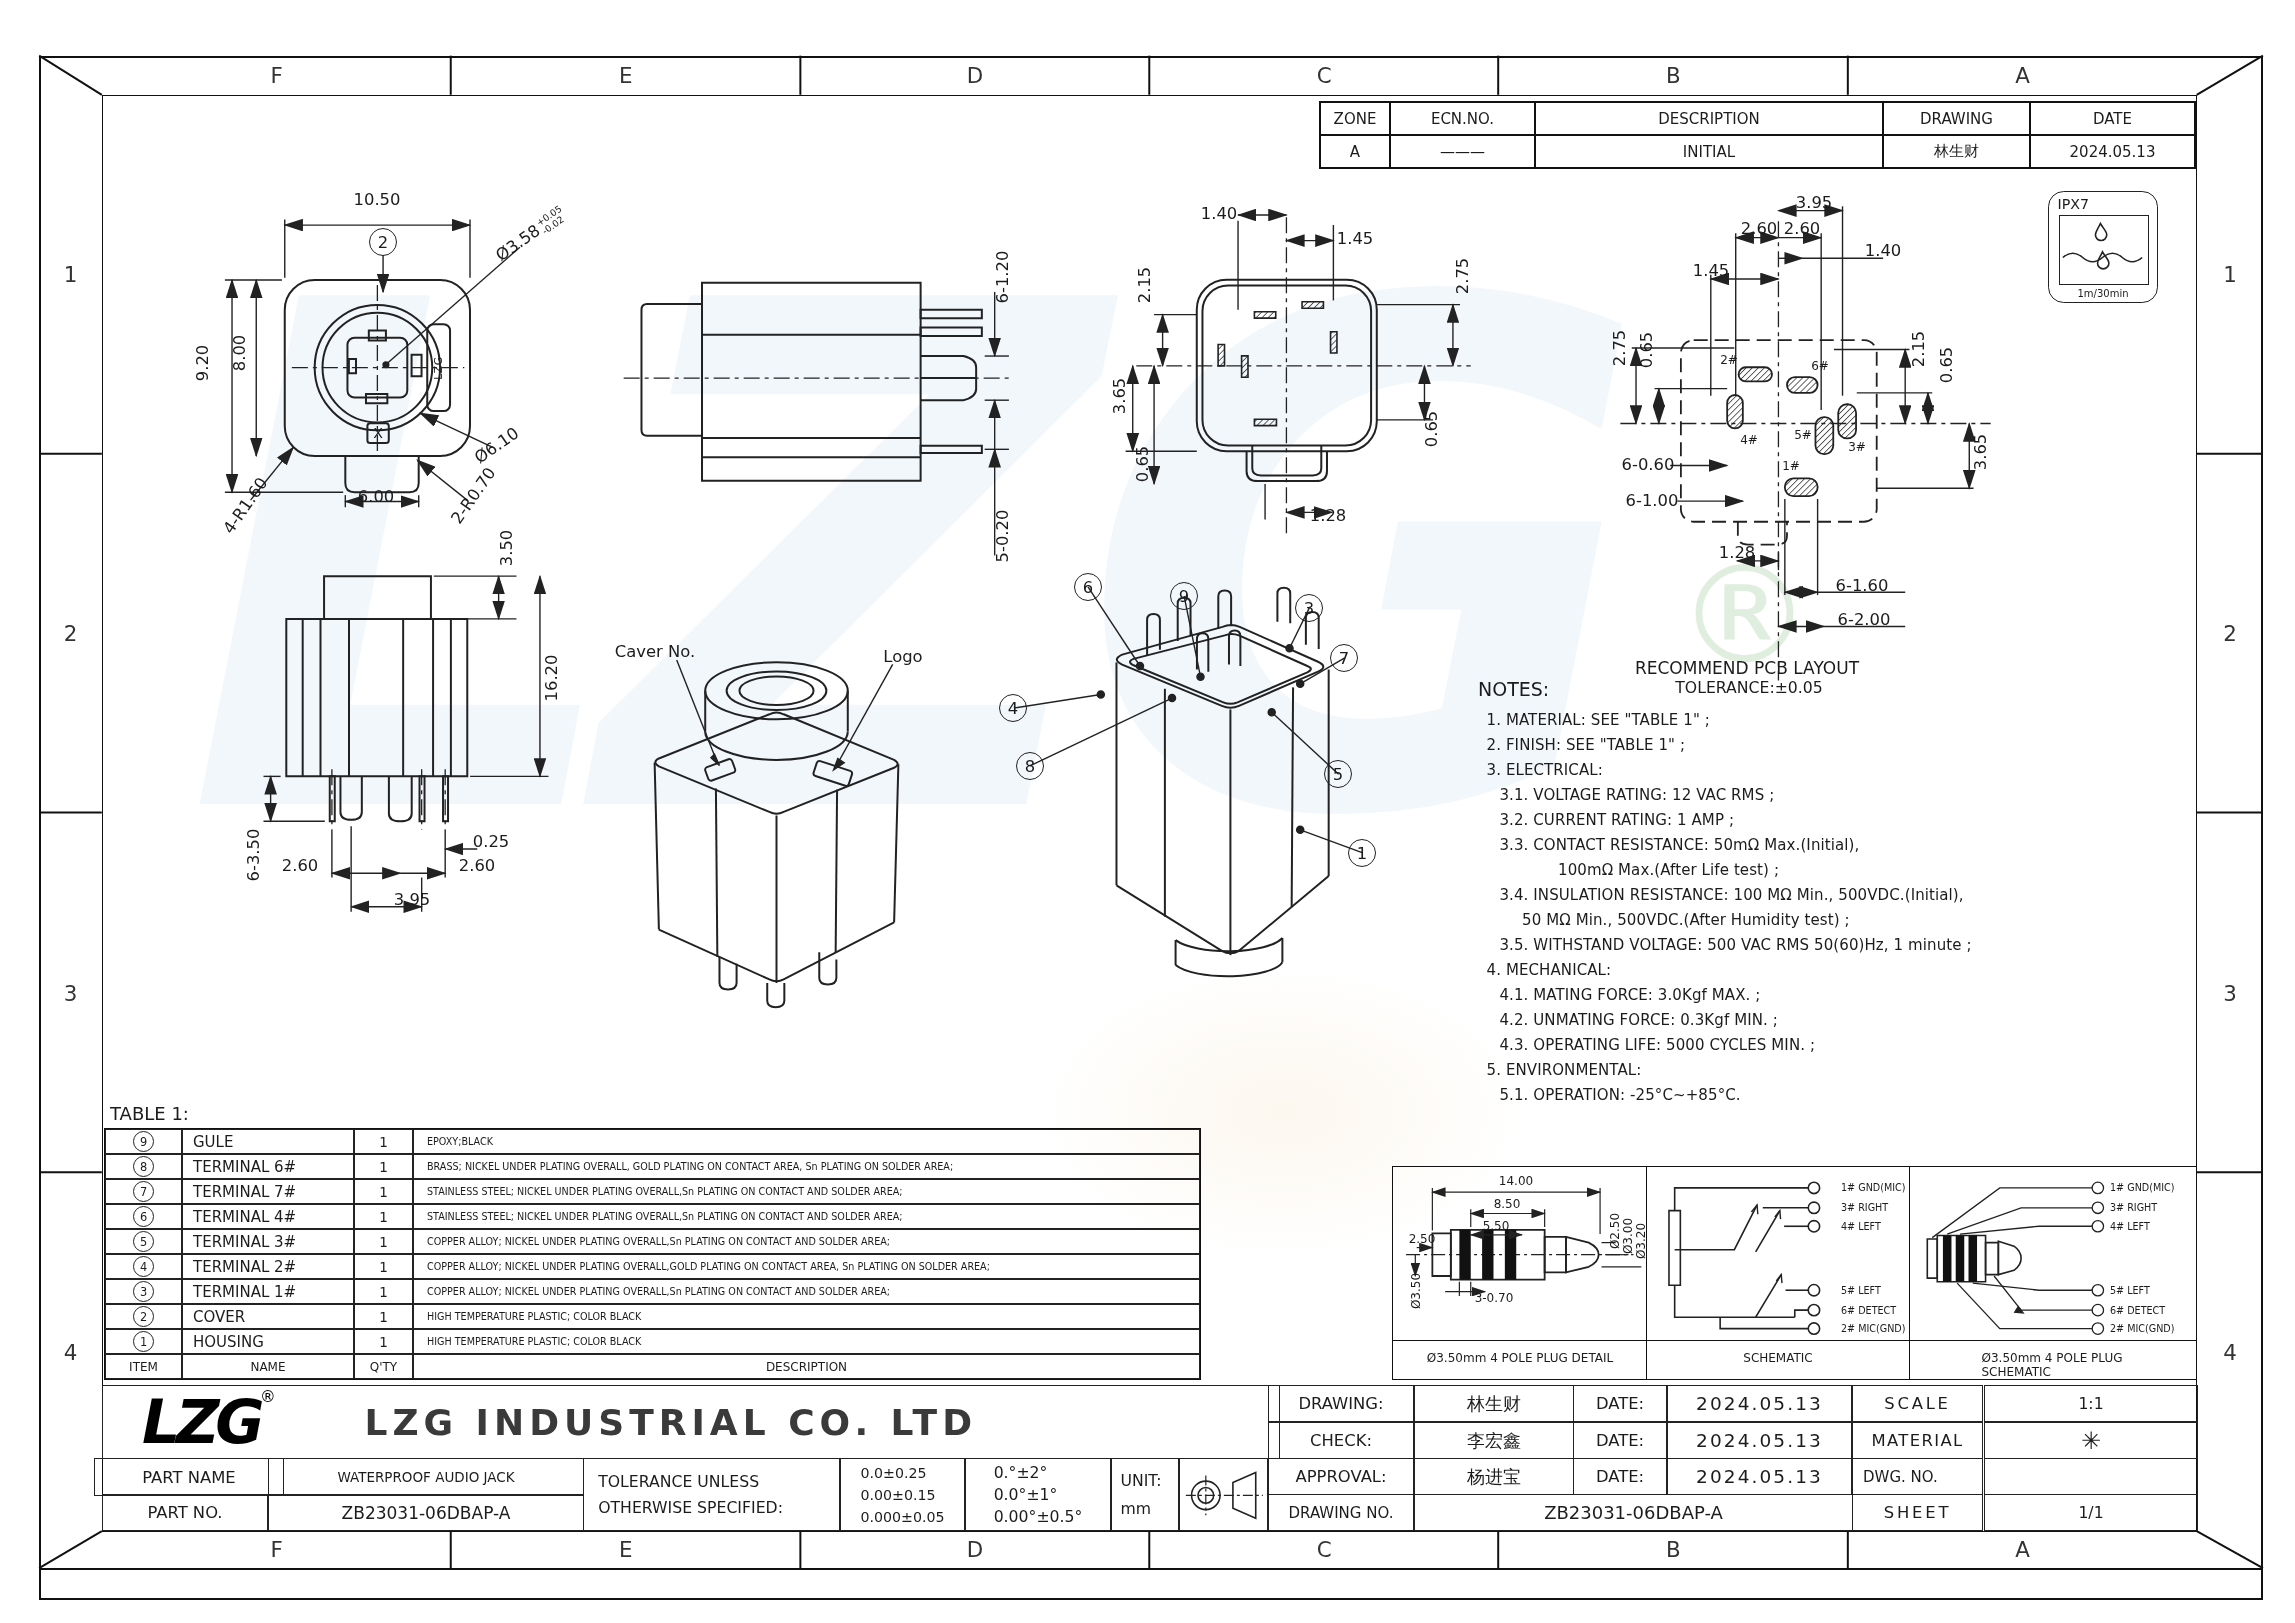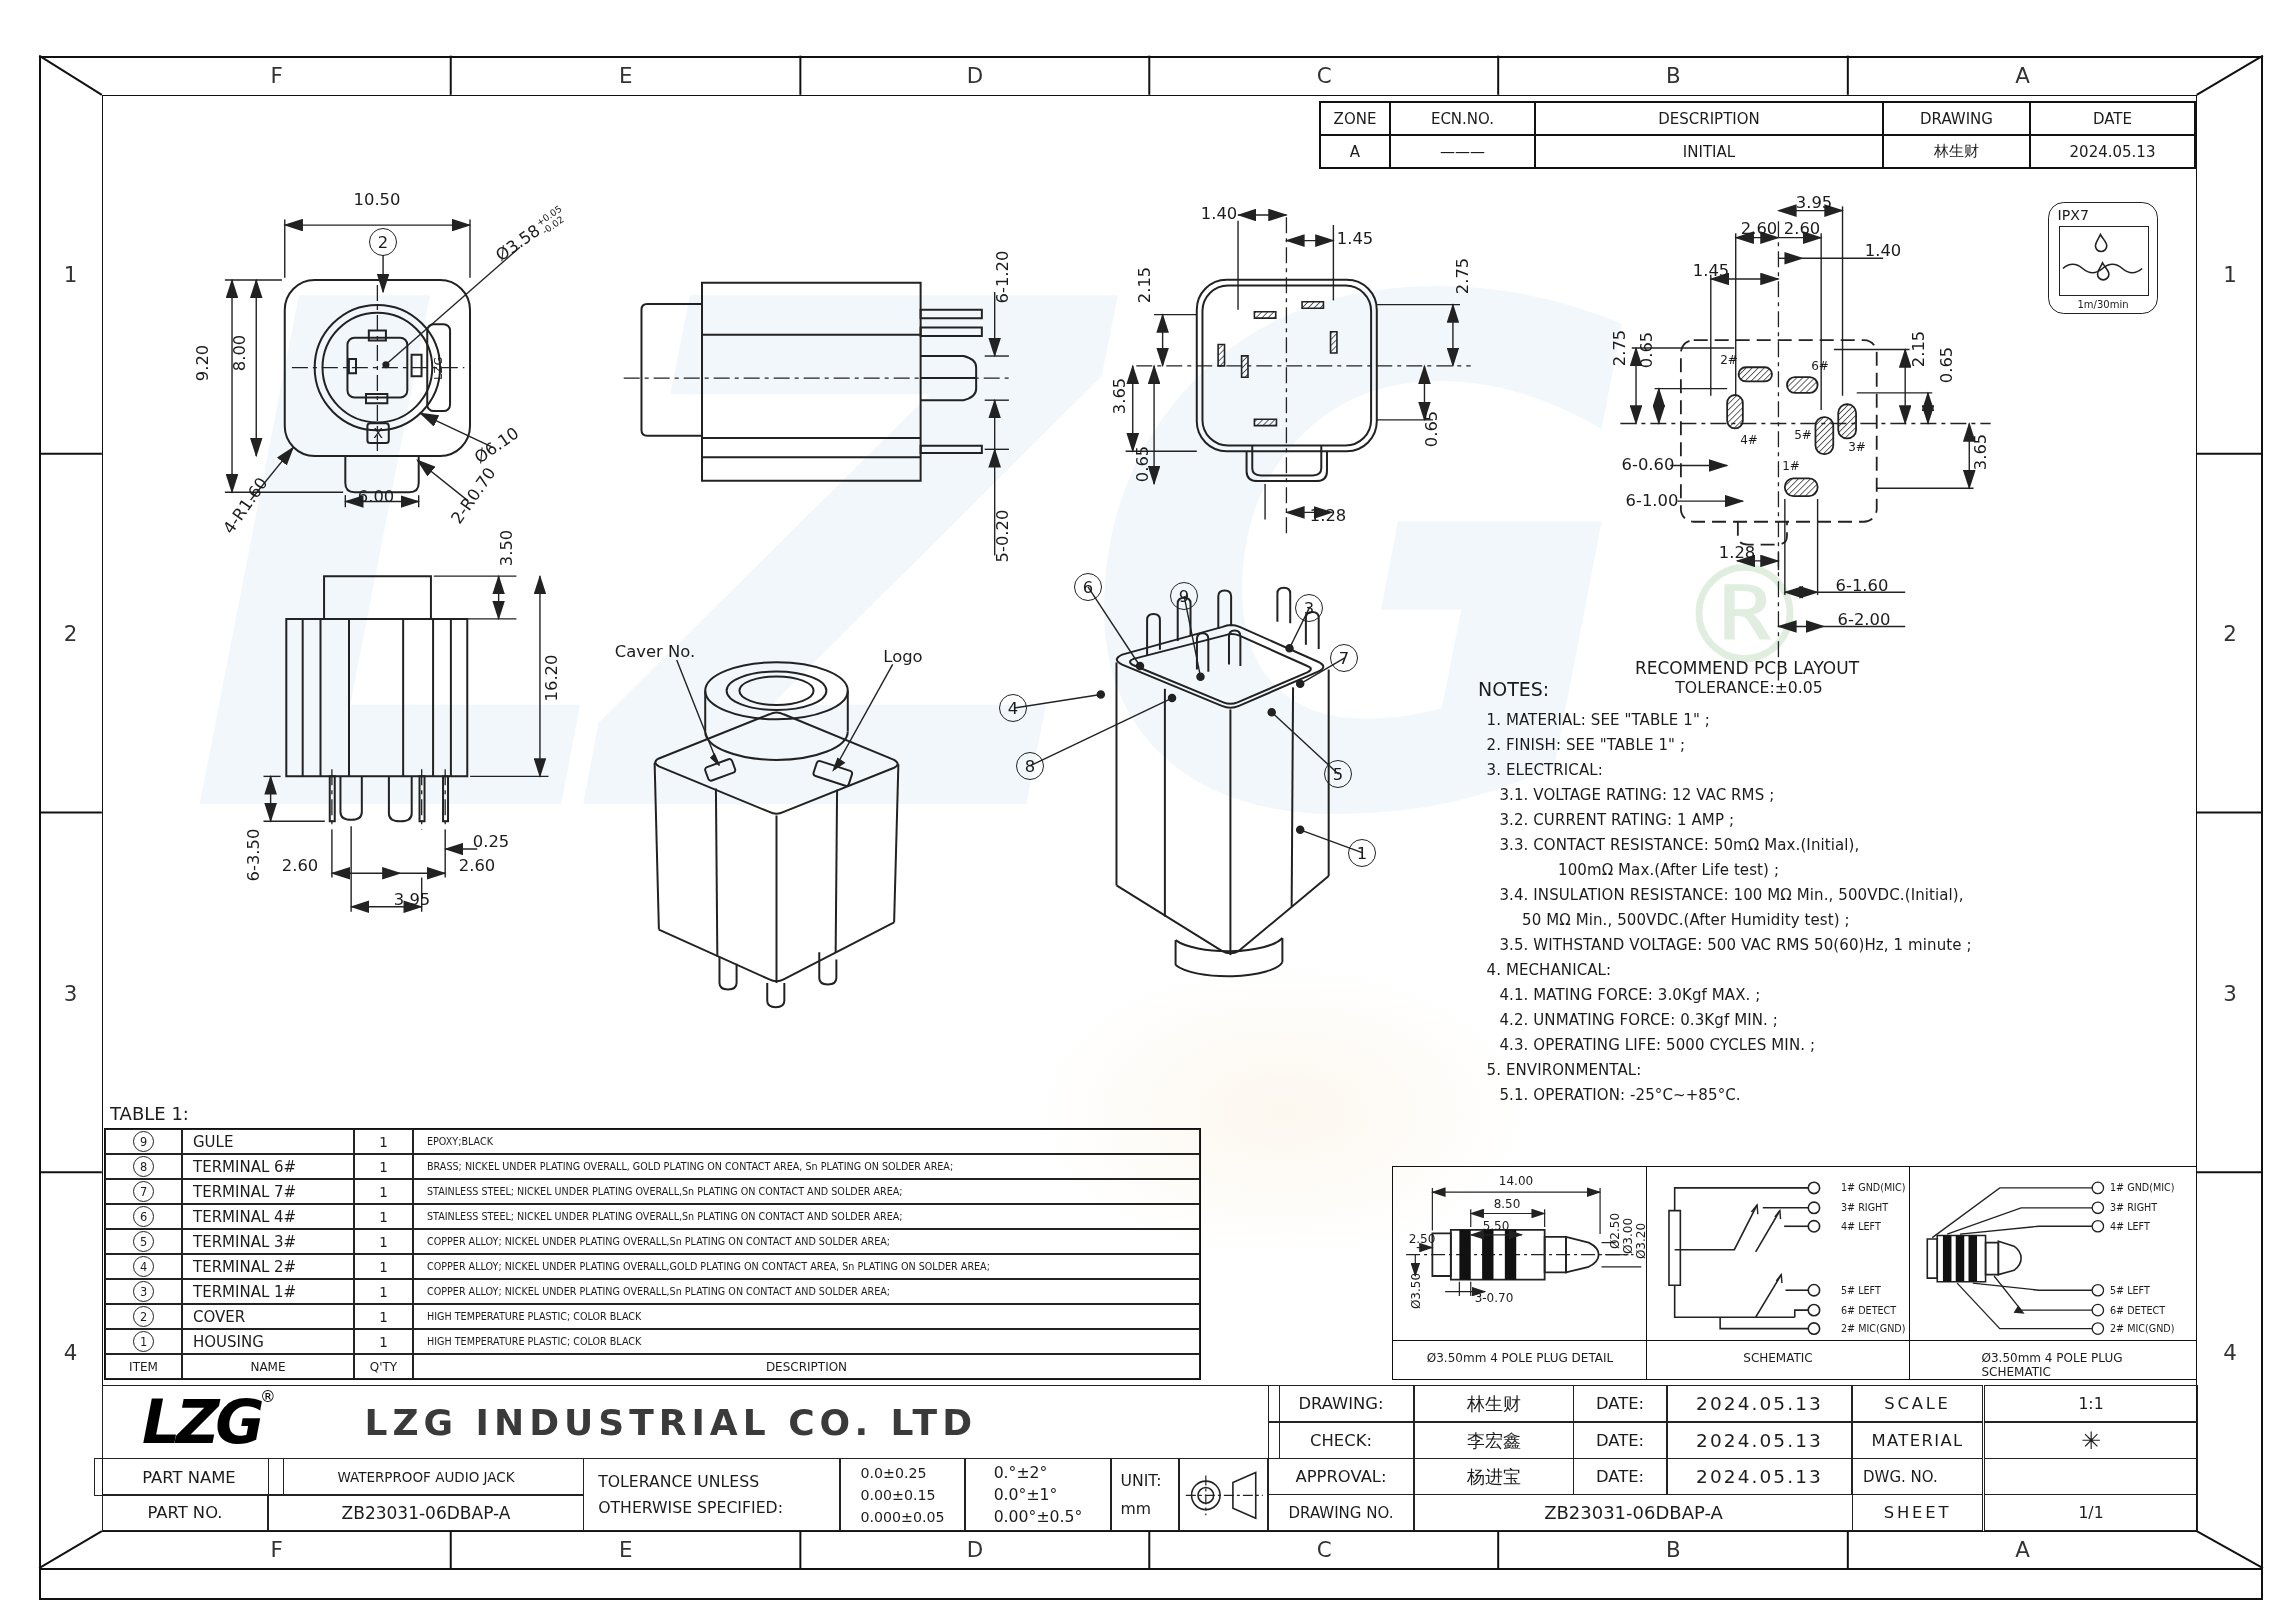--- a/index.html
+++ b/index.html
@@ -27,21 +27,21 @@
   .zone-left>div,.zone-right>div{flex:1;display:flex;align-items:center;justify-content:center;font-size:21.4px;color:#333;}
   
   .rohs{left:113px;top:100px;width:187px;height:84px;border:4.3px solid #111;box-sizing:border-box;padding:5.7px 10px;}
   .rohs .r1{font-size:33px;letter-spacing:1.4px;}
   .rohs .r2{font-size:18px;margin-top:2.8px;}
   
   .ecn{left:1319px;top:101px;width:877px;height:68px;border:1.8px solid #111;box-sizing:border-box;display:grid;
        grid-template-columns:70px 145px 348px 147px 1fr;grid-template-rows:1fr 1fr;}
   .ecn>div{border:0.7px solid #111;display:flex;align-items:center;justify-content:center;font-size:15px;}
   
-  .ipx7{left:2048px;top:202px;width:110px;height:112px;border:1.8px solid #222;border-radius:15.7px;box-sizing:border-box;}
+  .ipx7{left:2048px;top:191px;width:110px;height:112px;border:1.8px solid #222;border-radius:15.7px;box-sizing:border-box;}
   .ipx7 .lbl{position:absolute;left:8.5px;top:4.3px;font-size:14.2px;}
   .ipx7 .inner{position:absolute;left:10px;top:23px;width:88px;height:68px;border:1.4px solid #222;}
   .ipx7 .dur{position:absolute;left:0;right:0;bottom:2.8px;text-align:center;font-size:10px;}
   
   .notes{left:1478px;top:678px;width:513px;}
   .notes .nt{font-size:19px;margin-bottom:11.4px;}
   .note-line{font-size:15px;height:25px;letter-spacing:0.1px;}
   .note-line:nth-child(4),.note-line:nth-child(5),.note-line:nth-child(6),
   .note-line:nth-child(8),.note-line:nth-child(10),.note-line:nth-child(12),
   .note-line:nth-child(13),.note-line:nth-child(14),.note-line:nth-child(16){margin-left:21.4px;}

